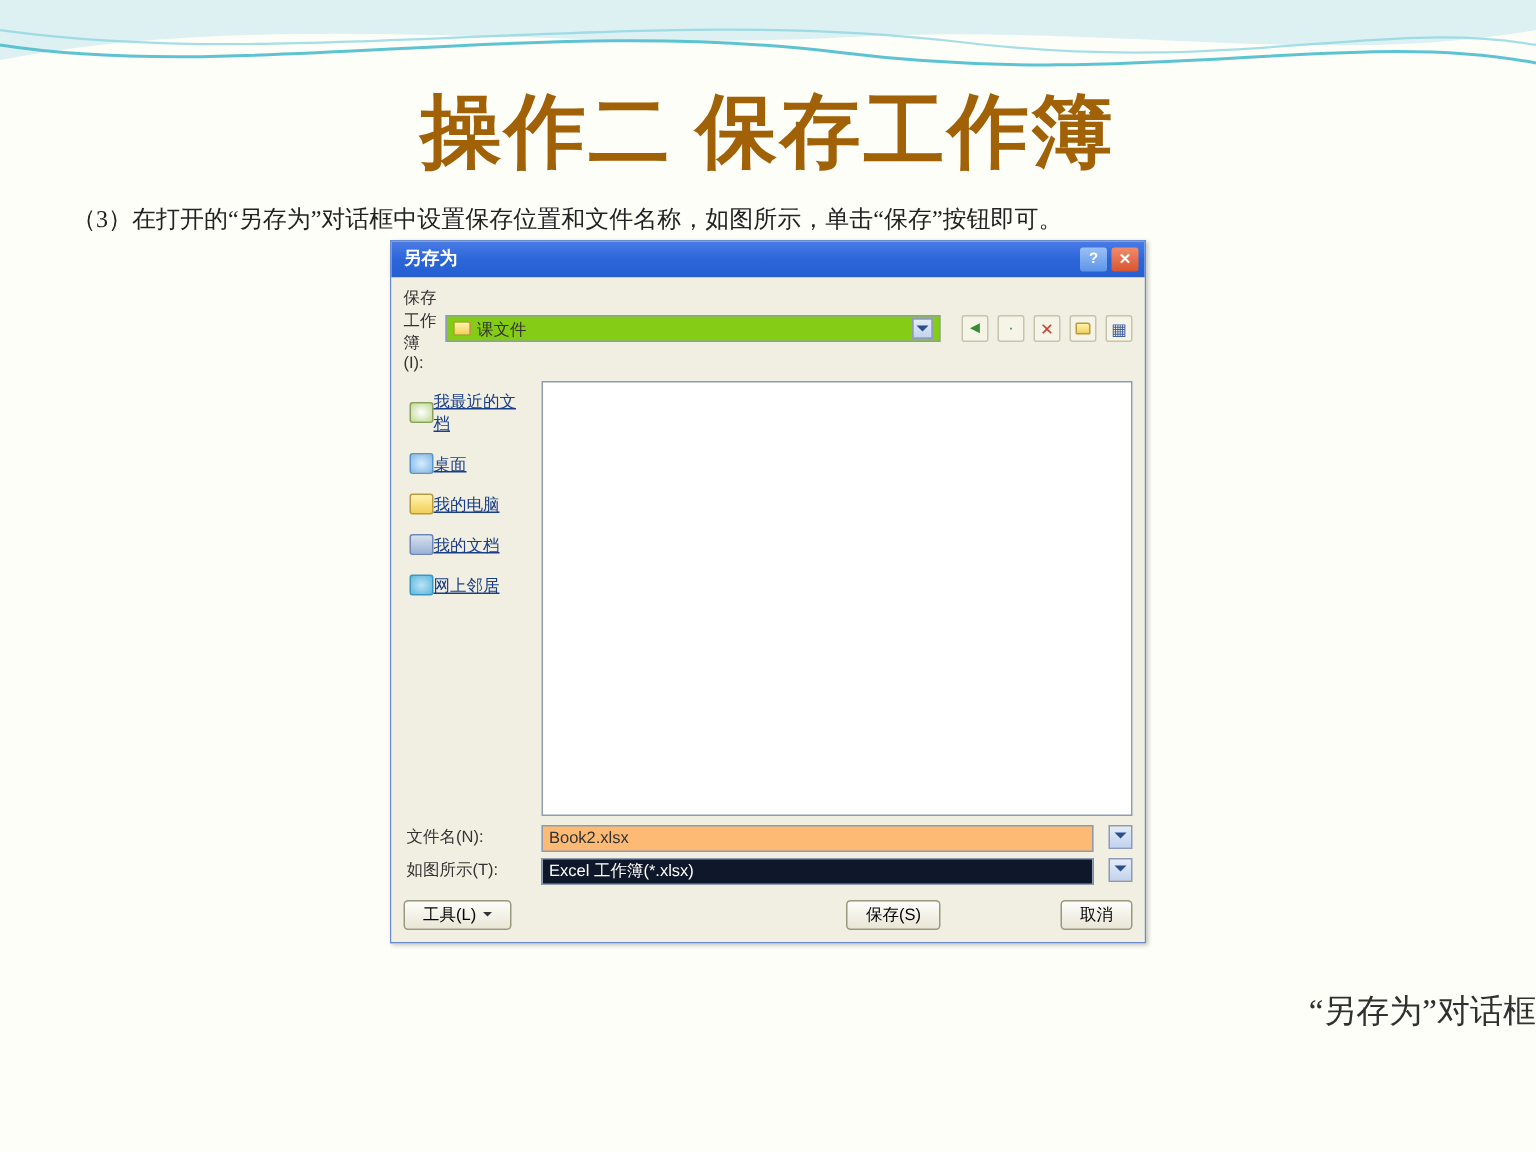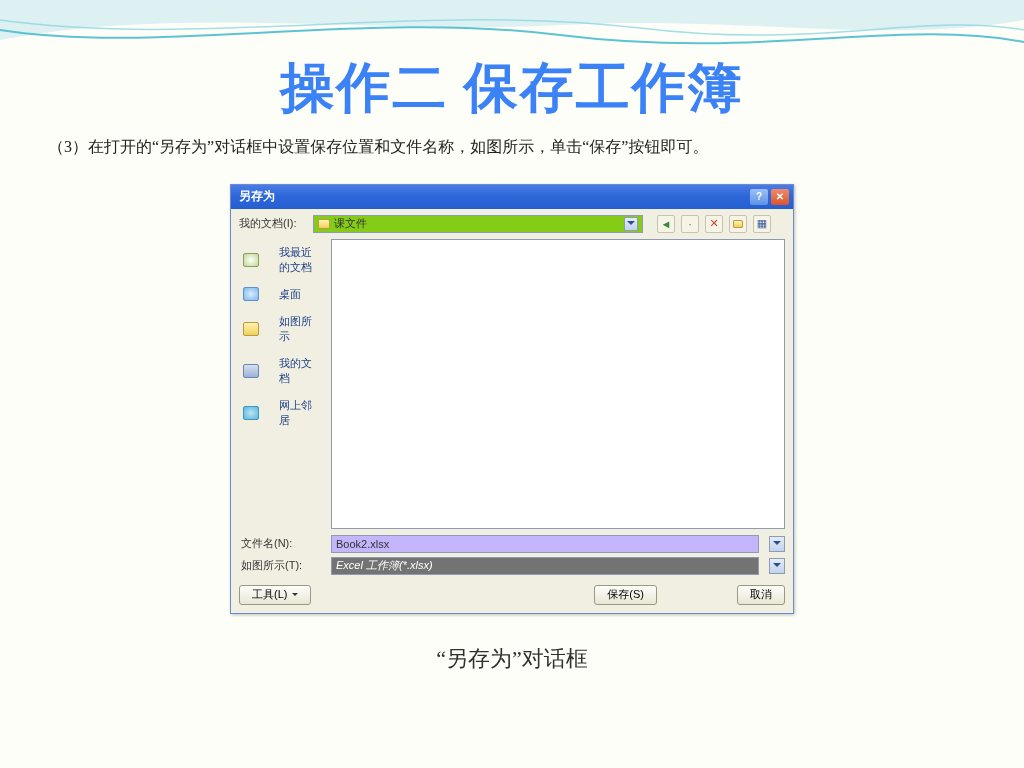--- a/index.html
+++ b/index.html
@@ -10,35 +10,35 @@
     position: relative;
     overflow: hidden;
   }
   .wave-decor {
     position: absolute; top: 0; left: 0; width: 1024px; height: 70px;
     pointer-events: none;
   }
   .slide-title {
     text-align: center;
     font-size: 54px;
-    color: #3b82f6;
+    color: #a16207;
     font-family: "SimSun", serif;
     padding-top: 52px;
     letter-spacing: 2px;
   }
   .body-text {
     font-size: 16px;
     color: #222;
     padding: 10px 48px 0 48px;
     line-height: 1.55;
     font-family: "SimSun", serif;
   }
   .dialog-wrap {
-    width: 564px;
-    margin: 24px auto 0 auto;
+    width: 504px;
+    margin: 0 auto 0 auto;
     border: 1px solid #6b8bcf;
     box-shadow: 1px 1px 3px rgba(0,0,0,.25);
   }
   .titlebar {
     height: 24px;
     background: linear-gradient(to bottom, #4a7be6 0%, #2b66d8 50%, #265ed0 100%);
     display: flex; align-items: center; justify-content: space-between;
     padding: 0 4px 0 8px;
     color: #fff; font-size: 12px;
   }
@@ -86,45 +86,46 @@
     display:flex; align-items:center; justify-content:center;
     font-size:11px;
   }
   .main-row { display:flex; gap:6px; margin-top:6px; }
   .sidebar {
     width: 86px;
     display:flex; flex-direction:column;
     font-size: 11px; color:#1b3f86;
   }
   .sb-item {
-    display:flex; align-items:center; gap:20px;
+    display:flex; align-items:center; gap:0;
     padding: 6px 4px;
+    text-decoration: underline;
   }
   .sb-item .sb-ic {
     width: 16px; height: 14px; flex:0 0 auto;
     border-radius:2px;
   }
   .ic-recent { background: radial-gradient(#fff,#c0d890); border:1px solid #88a060; }
   .ic-desktop { background: radial-gradient(#d8ecff,#7eb8e8); border:1px solid #5c93c8; }
   .ic-docs { background: linear-gradient(#fff3b0,#f2cf5b); border:1px solid #b89b3e; }
   .ic-pc { background: linear-gradient(#d7e0ee,#9bb2d6); border:1px solid #6c86b6; }
   .ic-net { background: radial-gradient(#bde3f5,#5bb8dc); border:1px solid #3e97c2; }
   .file-list {
     flex:1; height: 290px;
     background:#fff; border:1px solid #8e9bb3;
   }
   .bottom-fields { margin-top:6px; font-size:11px; color:#333; }
-  .field-row { display:flex; align-items:center; gap:6px; margin-top:4px; }
+  .field-row { display:flex; align-items:flex-start; gap:6px; margin-top:4px; }
   .field-row .fld-label { width: 86px; text-align:left; padding-left:2px; }
   .field-input {
-    flex:1; height:18px; background:#c4b5fd;
+    flex:1; height:18px; background:#fdba74;
     border:1px solid #8e9bb3; display:flex; align-items:center;
     padding:0 4px; font-size:11px; color:#333;
   }
-  .field-input.sel { background:#737373; color:#fff;font-style:italic; }
+  .field-input.sel { background:#0f172a; color:#fff; }
   .field-arrow {
     width:16px; height:16px;
     background:linear-gradient(#e4ecf7,#c2d3ef);
     border:1px solid #8e9bb3; margin-left:4px;
     display:flex;align-items:center;justify-content:center;
   }
   .field-arrow::after{ content:""; border:4px solid transparent; border-top-color:#2b4e8c; margin-top:3px;}
   .button-row {
     display:flex; align-items:center; margin-top:10px;gap:36px;
   }
@@ -132,21 +133,21 @@
     height:20px; padding:0 12px;
     background:linear-gradient(#fdfdfb,#e9e6d5);
     border:1px solid #9c9880; border-radius:3px;
     font-size:11px; font-family:"SimSun",sans-serif;
     display:flex;align-items:center;gap:3px;
   }
   .xp-btn.tools { margin-right:auto; }
   .xp-btn.tools::after { content:""; border:3px solid transparent; border-top-color:#333; margin-top:3px; margin-left:2px;}
   .btn-gap { width:8px; }
   .caption {
-    text-align:center; font-size:22px; color:#303030;
+    text-align:right; font-size:22px; color:#303030;
     font-family:"SimSun",serif;
     margin-top:30px;
   }
 </style>
 </head>
 <body>
 
 <svg class="wave-decor" viewBox="0 0 1024 70" preserveAspectRatio="none">
   <path d="M0,40 C180,5 380,35 560,25 C740,15 880,45 1024,20 L1024,0 L0,0 Z" fill="#cfeaef" opacity="0.7"></path>
   <path d="M0,30 C160,55 360,10 560,35 C760,60 900,18 1024,42" stroke="#4bbccd" stroke-width="2" fill="none" opacity="0.9"></path>
@@ -160,21 +161,21 @@
 <div class="dialog-wrap">
   <div class="titlebar">
     <span class="tb-text">另存为</span>
     <div class="win-btns">
       <div class="win-btn win-help">?</div>
       <div class="win-btn win-close">✕</div>
     </div>
   </div>
   <div class="dialog-body">
     <div class="loc-row">
-      <span class="loc-label">我的文档(I):</span>
+      <span class="loc-label">保存工作簿(I):</span>
       <div class="loc-dropdown">
         <span class="folder-glyph"></span>
         <span>课文件</span>
         <span class="dd-arrow"></span>
       </div>
       <div class="tool-icons">
         <div class="tool-ic" style="color:#3a8a3a;">◄</div>
         <div class="tool-ic" style="color:#3a8a3a;">·</div>
         <div class="tool-ic" style="color:#c84030;">✕</div>
         <div class="tool-ic">
@@ -189,21 +190,21 @@
         <div class="sb-item">
           <span class="sb-ic ic-recent"></span>
           <span>我最近的文档</span>
         </div>
         <div class="sb-item">
           <span class="sb-ic ic-desktop"></span>
           <span>桌面</span>
         </div>
         <div class="sb-item">
           <span class="sb-ic ic-docs"></span>
-          <span>如图所示</span>
+          <span>我的电脑</span>
         </div>
         <div class="sb-item">
           <span class="sb-ic ic-pc"></span>
           <span>我的文档</span>
         </div>
         <div class="sb-item">
           <span class="sb-ic ic-net"></span>
           <span>网上邻居</span>
         </div>
       </div>

